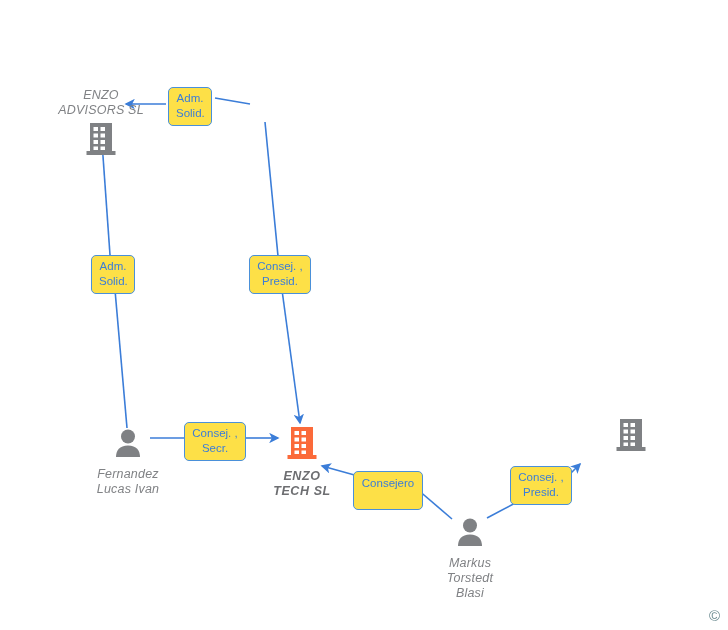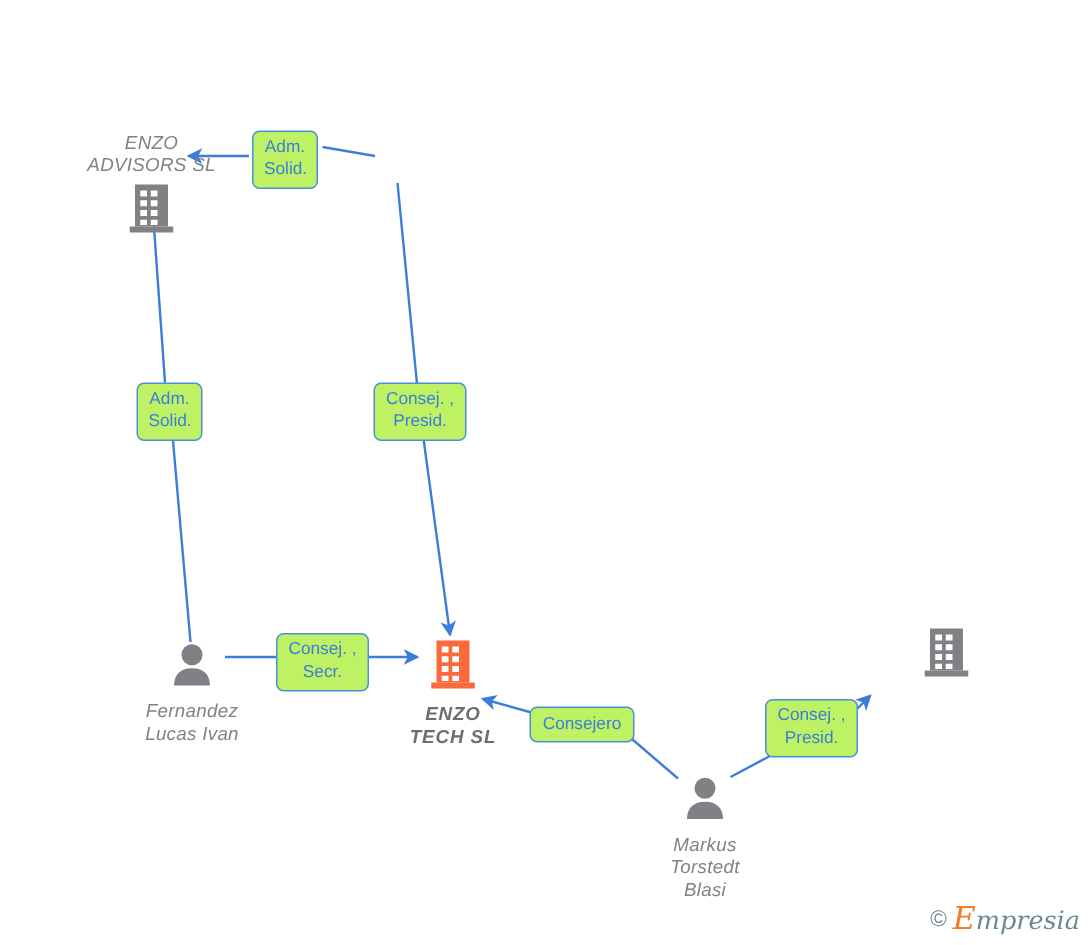--- a/index.html
+++ b/index.html
@@ -62,21 +62,21 @@
   }
   .node.label-above .node-label { margin-bottom: 4px; }
   .node:not(.label-above) .node-label { margin-top: 9px; }
 
   
   .chip {
     position: absolute;
     box-sizing: border-box;
     border: 1.3px solid #4a90d9;
     border-radius: 5px;
-    background: #bef264;
+    background: #fde047;
     color: #3b7dd8;
     font-size: 11.5px;
     line-height: 15px;
     text-align: center;
     padding: 3px 7px 4px 7px;
     white-space: pre-line;
     z-index: 5;
   }
 
   
@@ -220,23 +220,22 @@
 
   <div class="chip" style="left:91px; top:255px; width:44px;">Adm.
 Solid.</div>
 
   <div class="chip" style="left:249px; top:255px; width:62px;">Consej. ,
 Presid.</div>
 
   <div class="chip" style="left:184px; top:422px; width:62px;">Consej. ,
 Secr.</div>
 
-  <div class="chip" style="left:353px; top:471px; width:70px; line-height:14px; padding-top:4px; padding-bottom:4px;">Consejero</div>
+  <div class="chip" style="left:353px; top:471px; width:70px; line-height:14px; padding-top:4px; padding-bottom:19px;">Consejero</div>
 
   <div class="chip" style="left:510px; top:466px; width:62px;">Consej. ,
 Presid.</div>
 
   <div id="watermark">
     <span class="copy">©</span>
-    <span class="brand"><span class="cap">E</span><span>mpresia</span></span>
   </div>
 
 </div>
 
 </body></html>

